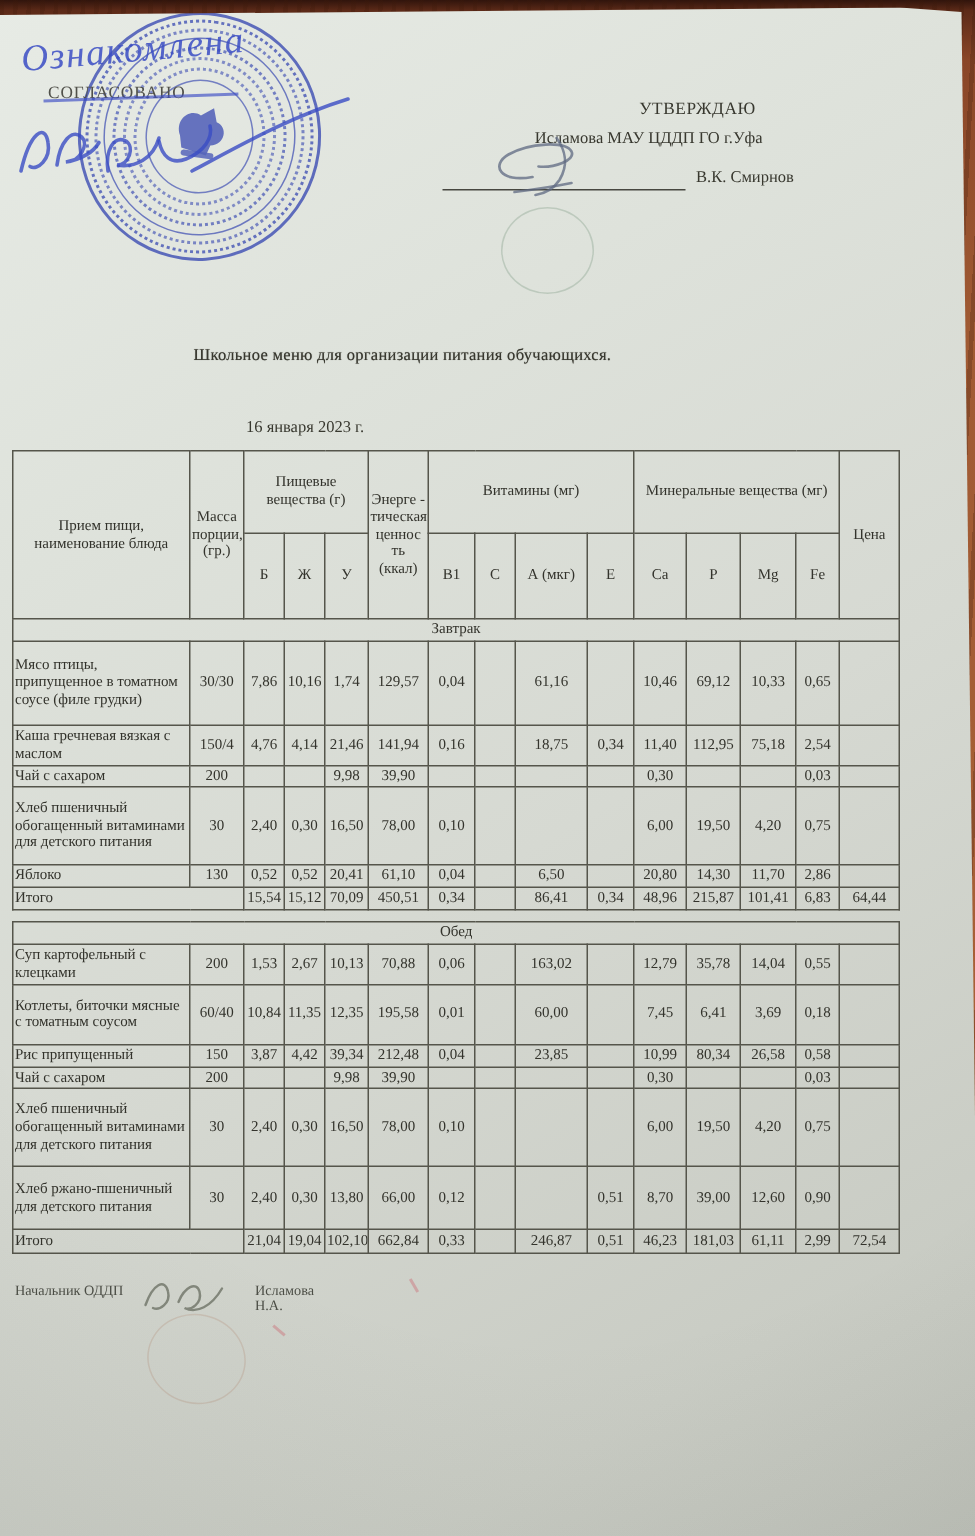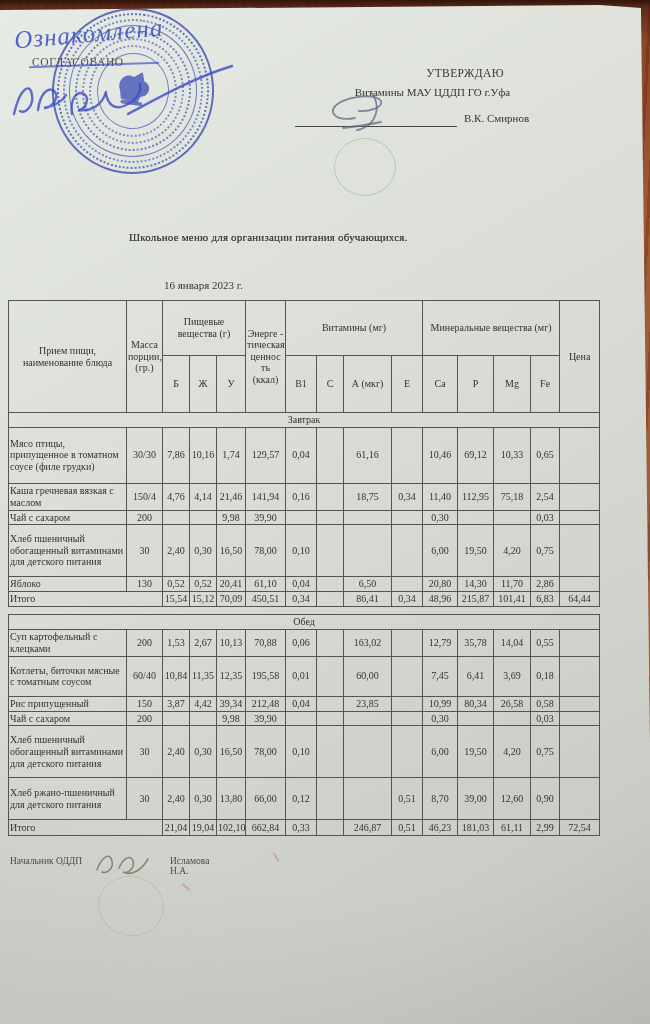--- a/index.html
+++ b/index.html
@@ -123,21 +123,21 @@
         <path d="M6,52 C12,26 22,20 24,33 C26,44 17,52 12,49"></path>
         <path d="M30,48 C32,32 40,24 46,29 C52,34 45,46 36,46 C46,44 54,40 58,33"></path>
         <path d="M64,52 C62,38 68,28 76,32 C82,36 78,48 70,48 C82,50 94,44 98,30"></path>
         <path d="M98,32 C100,42 106,48 116,44 C128,39 134,30 132,22"></path>
         <path d="M120,52 C150,36 185,16 224,4"></path>
       </g>
     </svg>
 
     <div class="approve">
       <div class="a1">УТВЕРЖДАЮ</div>
-      <div class="a2">Витамины МАУ ЦДДП ГО г.Уфа</div>
+      <div class="a2">Исламова МАУ ЦДДП ГО г.Уфа</div>
     </div>
     <svg class="sig-svg" style="left:325px;top:88px;" width="80" height="44" viewBox="0 0 80 44">
       <g fill="none" stroke="rgba(95,105,130,0.75)" stroke-width="1.8" stroke-linecap="round">
         <path d="M30,30 C8,34 2,22 14,15 C28,7 52,6 56,13 C59,19 44,24 34,23"></path>
         <path d="M46,4 C52,12 54,22 48,32 C44,38 38,41 32,42"></path>
         <path d="M18,40 C34,38 46,36 56,34"></path>
       </g>
     </svg>
     <div class="sign-line"></div>
     <div class="approver-name">В.К. Смирнов</div>

